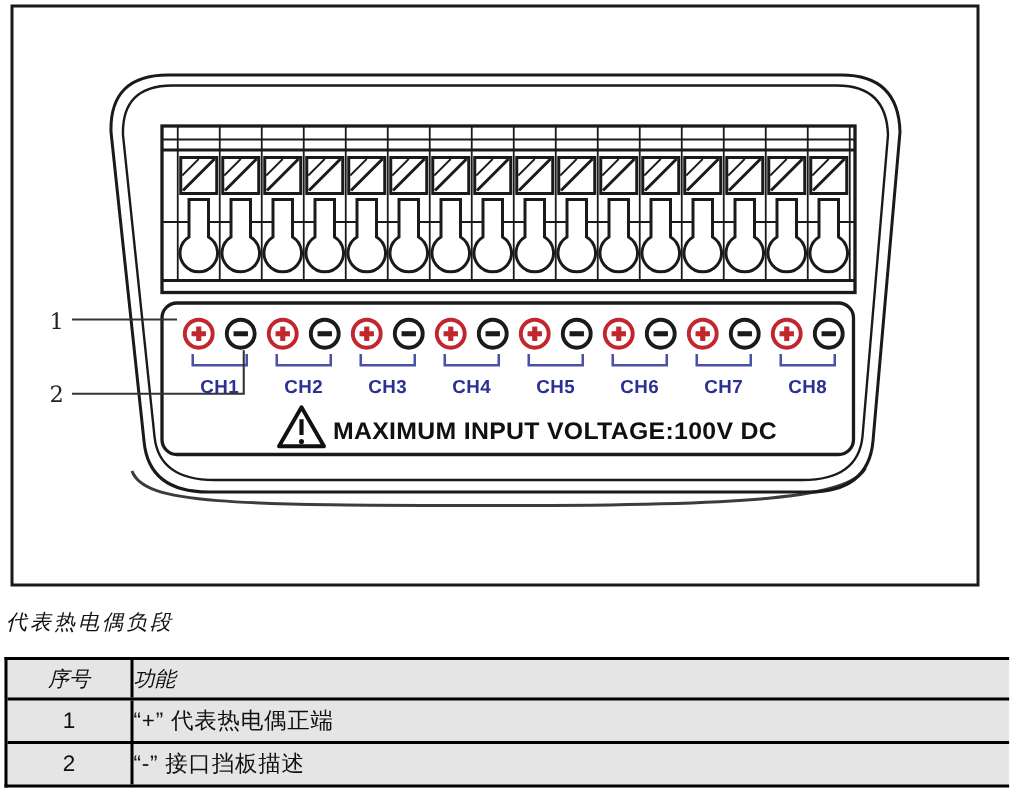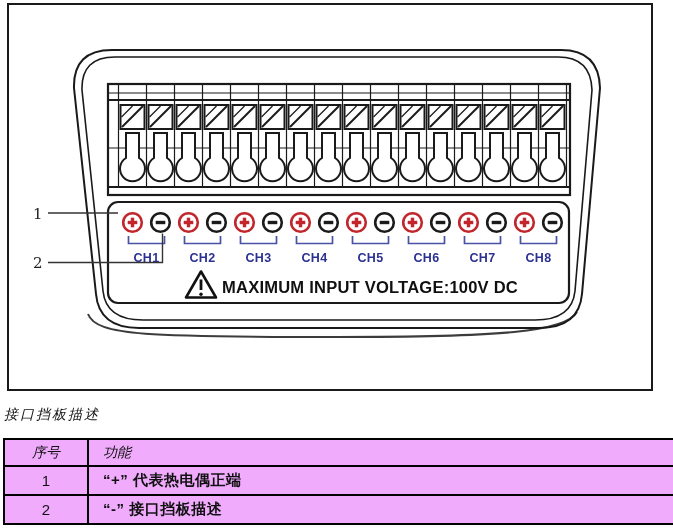--- a/index.html
+++ b/index.html
@@ -13,32 +13,32 @@
   .thin{stroke:#1a1a1a;stroke-width:1.2;}
   .ch-label{font:bold 12.5px "Liberation Sans",sans-serif;fill:var(--ch,#2b3193);
         text-anchor:middle;letter-spacing:.3px;}
   .warn-text{font:bold 16px "Liberation Sans",sans-serif;fill:#101010;letter-spacing:.2px;}
   .leader-num{font:15px "DejaVu Serif",serif;fill:#222;}
   .leader-line{stroke:#333;stroke-width:1.4;fill:none;}
   .caption{position:absolute;left:4px;top:406px;font-family:"DejaVu Serif",serif;
         font-style:italic;font-size:14px;letter-spacing:2px;color:#111;}
   .desc-table{position:absolute;left:3px;top:438px;width:670px;
         border-top:2.5px solid #000;border-left:2px solid #000;border-bottom:2.5px solid #000;
-        box-sizing:border-box;background:#f0abfc;}
+        box-sizing:border-box;background:#e5e5e5;}
   .t-row{display:flex;border-bottom:2.5px solid #000;}
   .t-row:last-child{border-bottom:none;}
   .t-row.hdr{height:25px;}
   .t-row.body{height:27px;}
   .c1{width:82px;border-right:2px solid #000;display:flex;align-items:center;
         justify-content:center;flex:none;}
-  .c2{flex:1;display:flex;align-items:center;padding-left:14px;}
+  .c2{flex:1;display:flex;align-items:center;}
   .hdr .c1,.hdr .c2{font-family:"DejaVu Serif",serif;font-style:italic;font-size:14px;}
   .hdr .c2{justify-content:flex-start;}
   .num-cell{font-size:15px;}
-  .fn-cell{font-size:15px;font-weight:700;letter-spacing:.5px;}
+  .fn-cell{font-size:15px;font-weight:400;letter-spacing:.5px;}
 </style>
 </head>
 <body>
 
 <div class="page">
 
   <div class="figure-frame">
     <svg id="device-svg" width="642" height="384" viewBox="9 5 642 384">
 
       <path class="outline" stroke-width="2" d="M 112,50 L 561,50 Q 599,50 600,88 L 582,294 Q 579,328 539,328 L 139,328 Q 99,328 96,294 L 74,88 Q 73,50 112,50 Z"></path>
@@ -240,21 +240,21 @@
       </g>
       <text class="warn-text" x="222" y="292.5" textLength="296" lengthAdjust="spacingAndGlyphs">MAXIMUM INPUT VOLTAGE:100V DC</text>
 
       <text class="leader-num" x="33" y="219">1</text>
       <line class="leader-line" x1="48" y1="213" x2="118" y2="213"></line>
       <text class="leader-num" x="33" y="268">2</text>
       <path class="leader-line" d="M 48,262.5 L 162.5,262.5 L 162.5,233.5"></path>
     </svg>
   </div>
 
-  <div class="caption">接口挡板描述</div>
+  <div class="caption">代表热电偶负段</div>
 
   <div class="desc-table">
     <div class="t-row hdr">
       <div class="c1">序号</div>
       <div class="c2">功能</div>
     </div>
     <div class="t-row body">
       <div class="c1 num-cell">1</div>
       <div class="c2 fn-cell">“+” 代表热电偶正端</div>
     </div>

